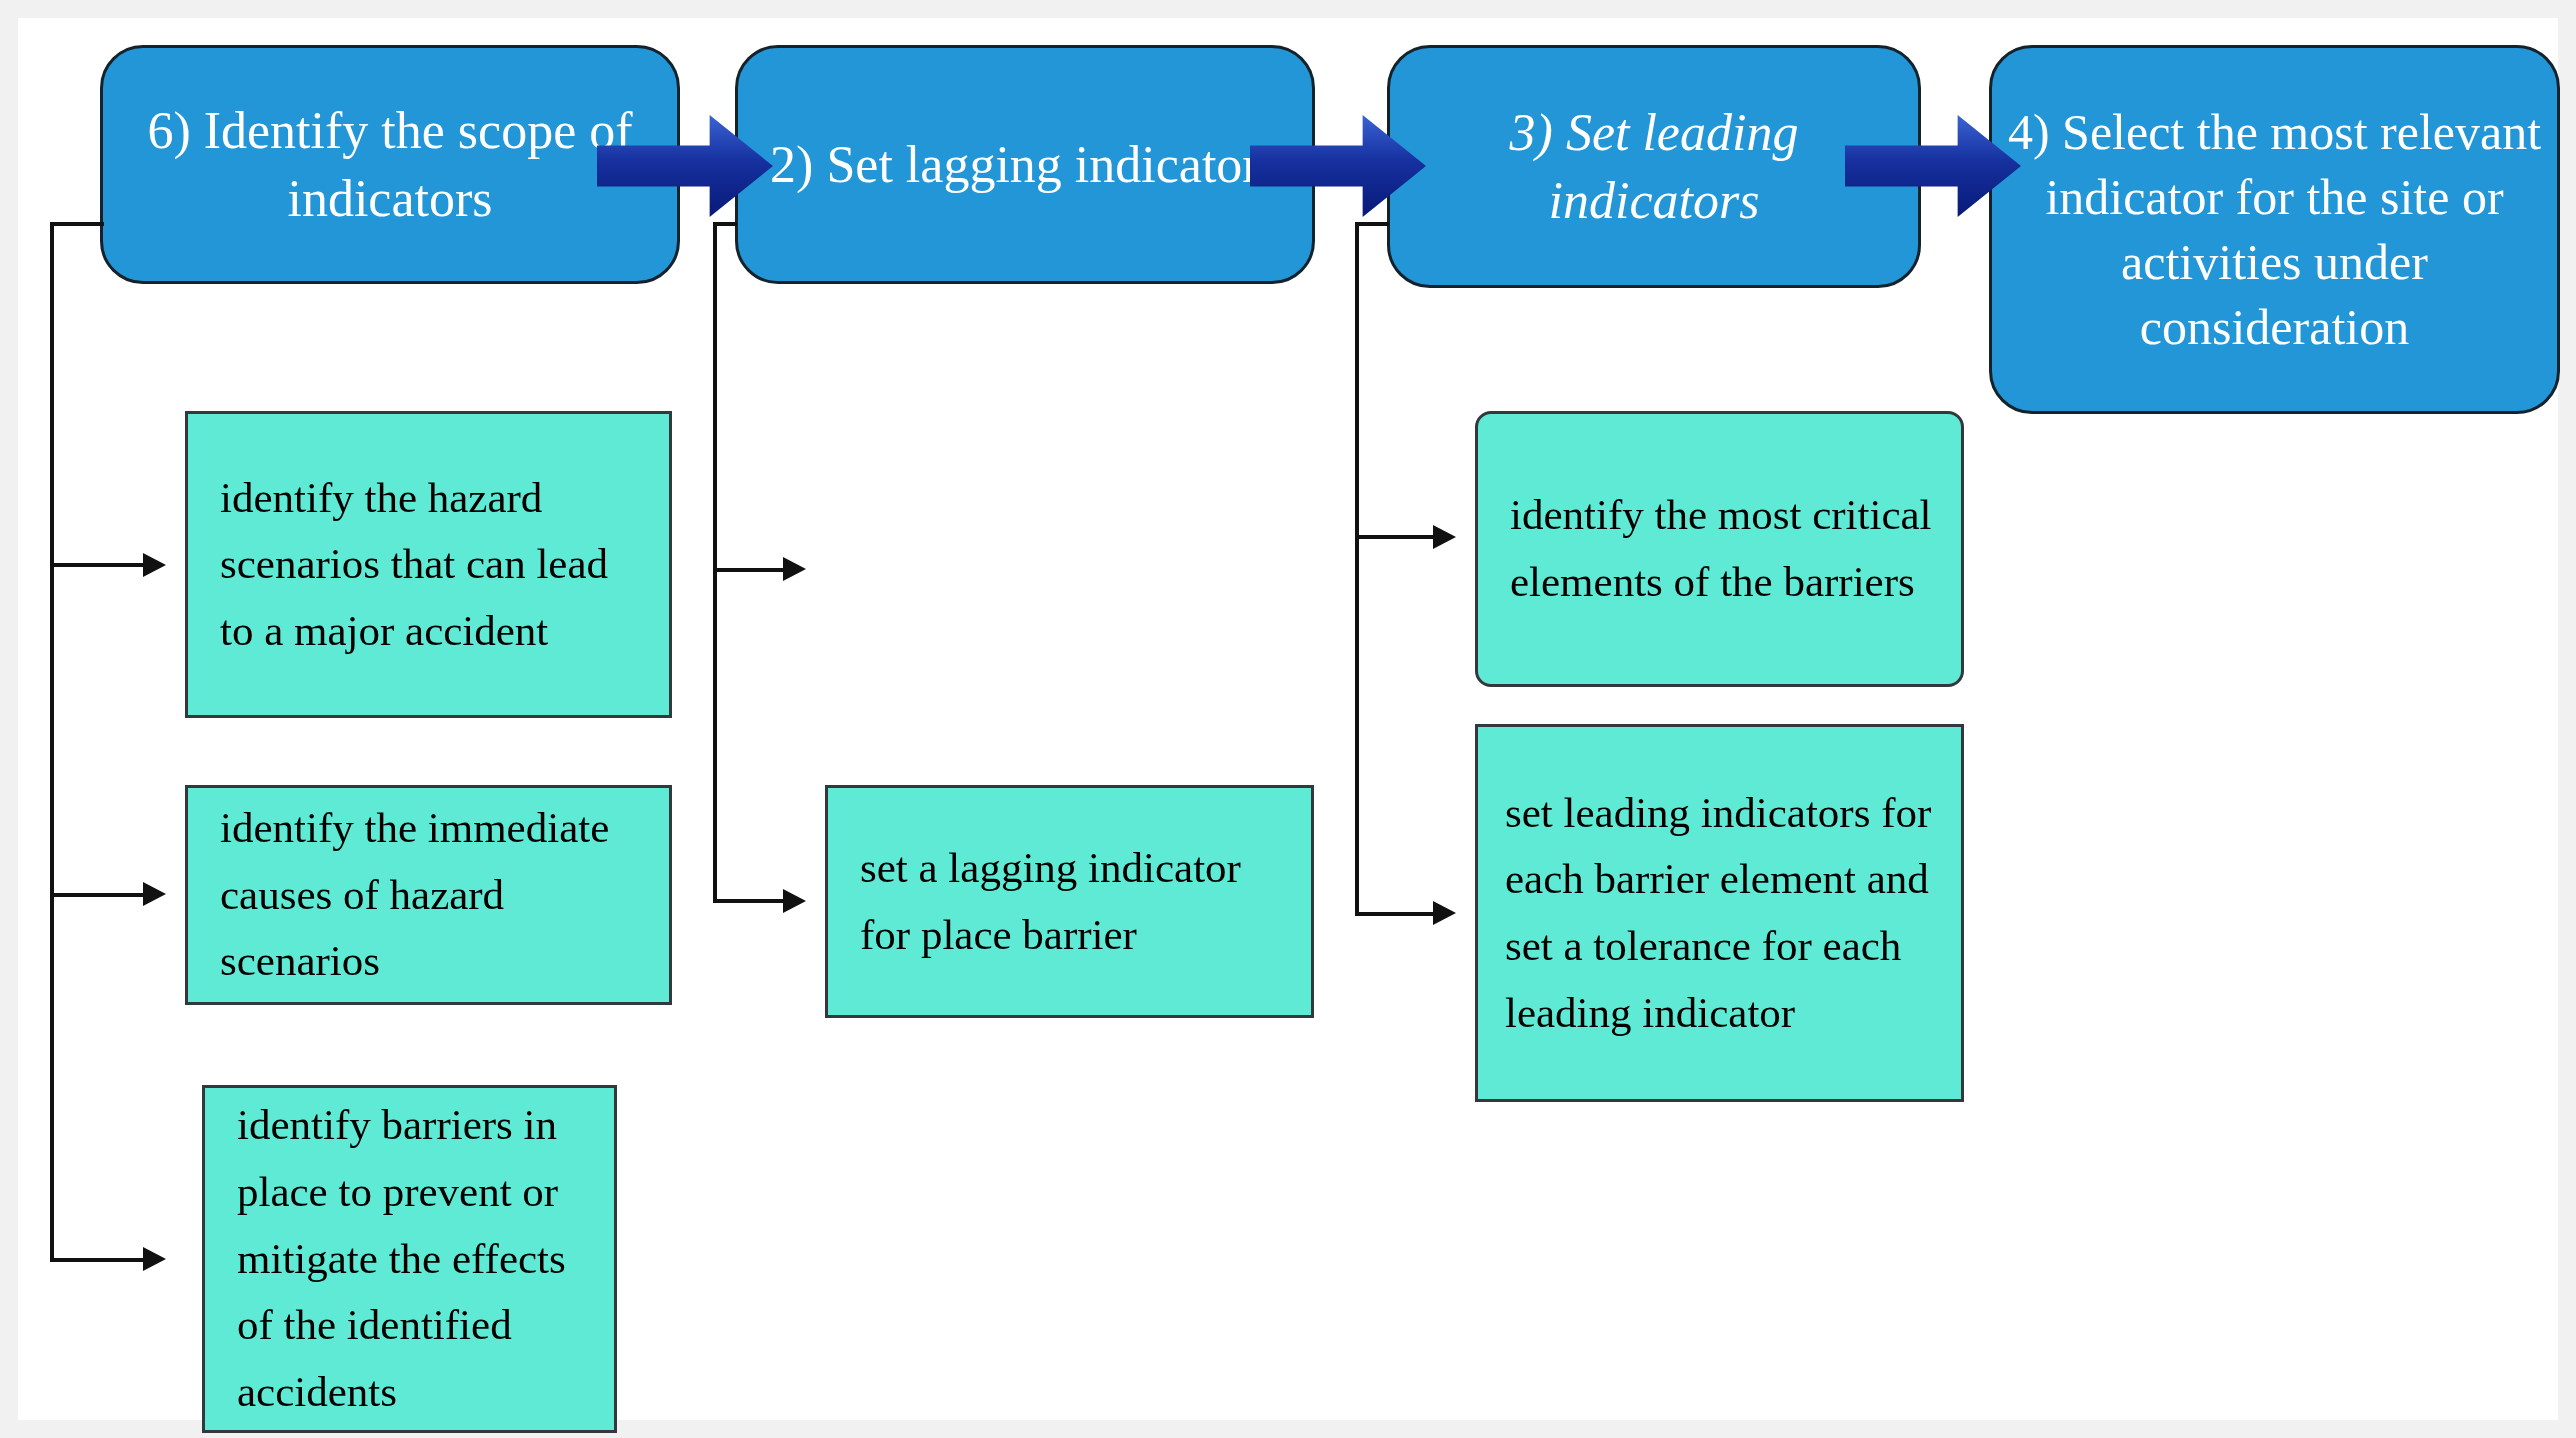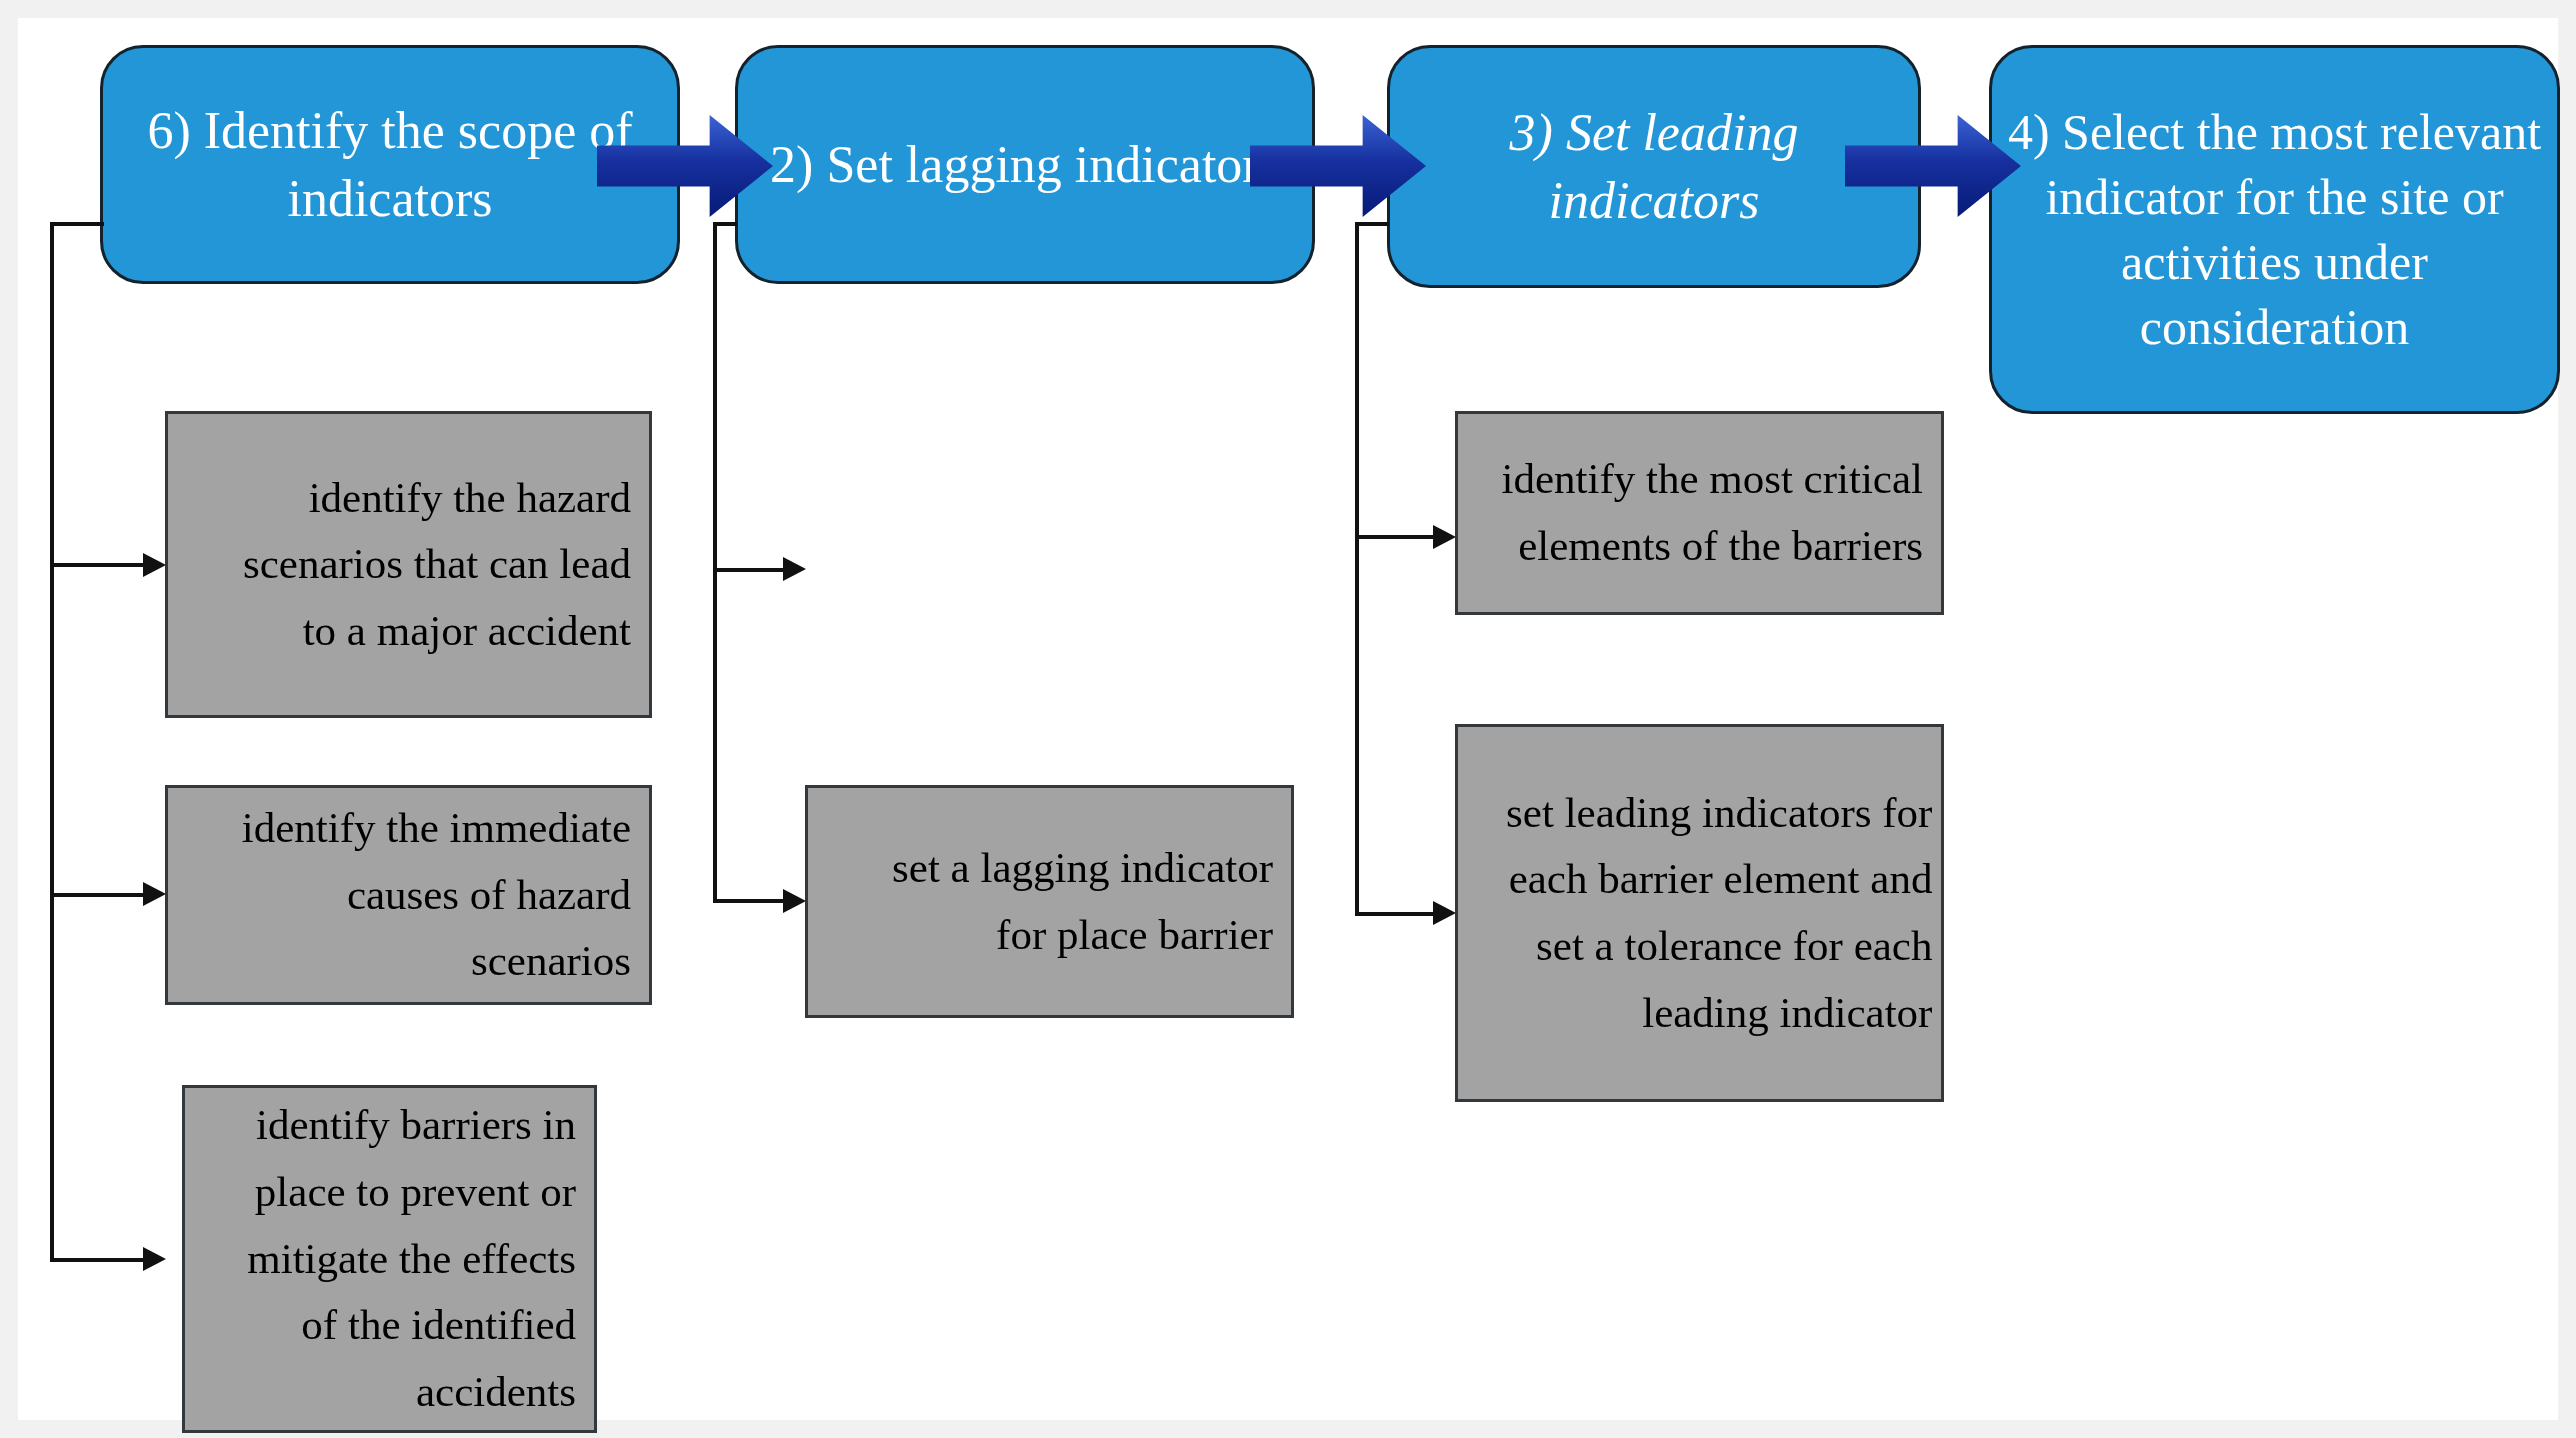--- a/index.html
+++ b/index.html
@@ -49,37 +49,38 @@
     clip-path: polygon(0 30%, 64% 30%, 64% 0, 100% 50%, 64% 100%, 64% 70%, 0 70%);
     z-index: 5;
   }
   #fa1 { left: 579px; }
   #fa2 { left: 1232px; }
   #fa3 { left: 1827px; }
 
   
   .sub {
     position: absolute;
-    background: #a3a3a3;
+    background: #5eead4;
     border: 3.6px solid #33383d;
     box-sizing: border-box;
     color: #000000;
     display: flex;
     align-items: center;
     font-size: 43px;
     line-height: 1.55;
     padding: 0 18px 0 32px;
-    text-align: right;
+    text-align: left;
+    margin-left: 20px;
   }
   #s11 { left: 147px;  top: 393px;  width: 487px; height: 307px; }
   #s12 { left: 147px;  top: 767px; width: 487px; height: 220px; }
   #s13 { left: 164px;  top: 1067px; width: 415px; height: 348px; }
   #s21 { left: 787px; top: 393px;  width: 489px; height: 316px; }
   #s22 { left: 787px; top: 767px; width: 489px; height: 233px; }
-  #s31 { left: 1437px; top: 393px;  width: 489px; height: 204px; }
+  #s31 { left: 1437px; top: 393px;  width: 489px; height: 276px; border-radius: 16px; }
   #s32 { left: 1437px; top: 706px;  width: 489px; height: 378px; padding: 0 8.6px 0 27px; }
 
   
   .line { position: absolute; background: #111111; z-index: 1; }
   
   #t1 { left: 32px;   top: 204px; width: 3.6px; height: 1038px; }
   #t2 { left: 695px;  top: 204px; width: 3.6px; height: 680px;  }
   #t3 { left: 1337px; top: 204px; width: 3.6px; height: 692px;  }
   
   #st1 { left: 32px;   top: 204px; width: 54px; height: 3.6px; }

